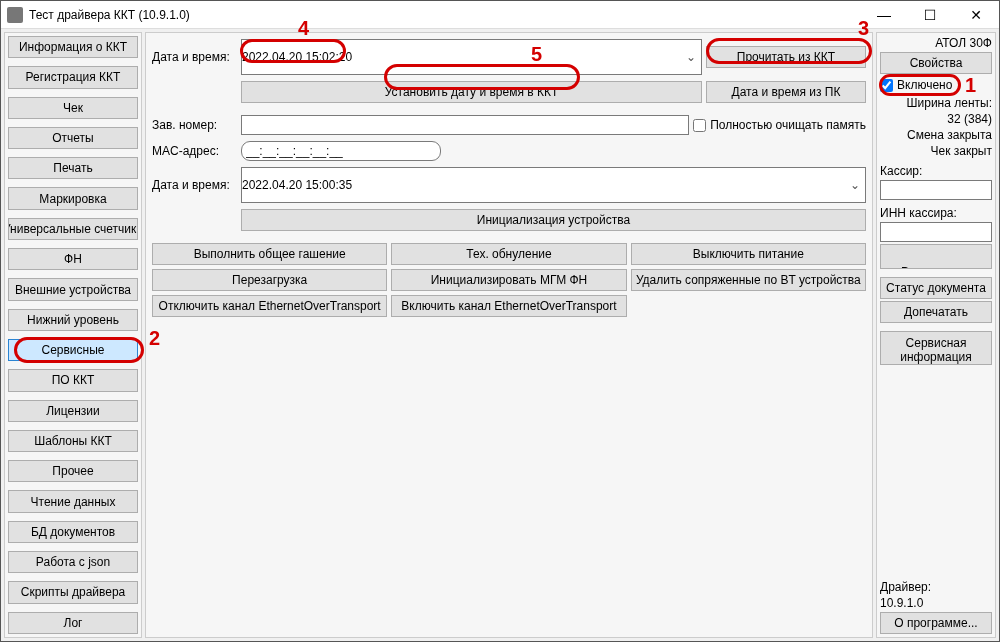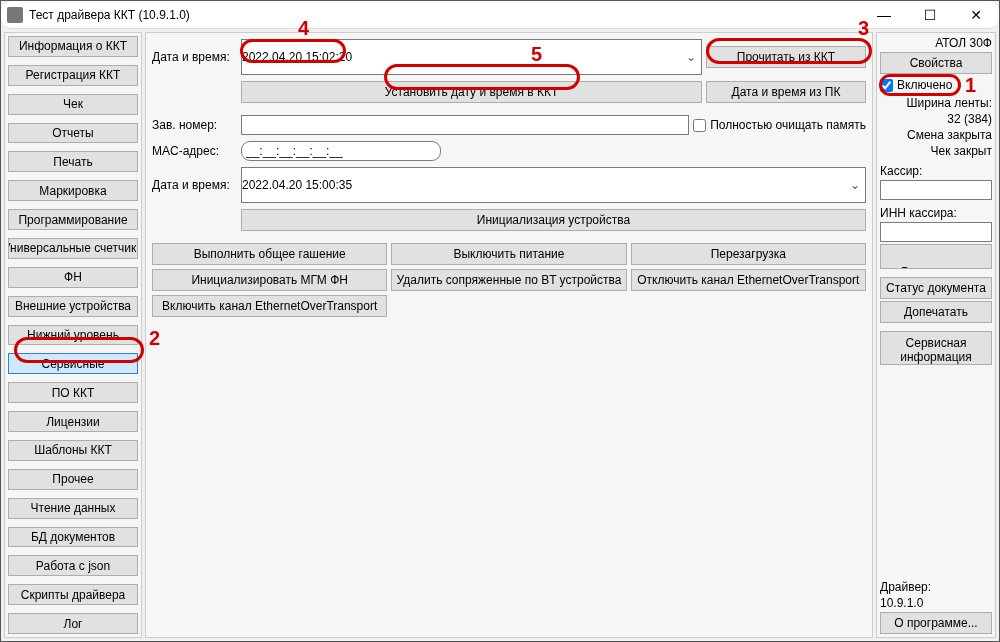--- a/index.html
+++ b/index.html
@@ -19,21 +19,20 @@
     display: flex;
     flex-direction: column;
   }
   
   .titlebar {
     height: 28px;
     background: #fff;
     display: flex;
     align-items: center;
     border-bottom: 1px solid #ddd;
-    border-radius: 10px;
   }
   .titlebar .tb-icon {
     width: 16px; height: 16px; margin: 0 6px;
     background: #777; border-radius: 2px;
   }
   .titlebar .tb-title { flex: 0 0 auto; }
   .titlebar .tb-spacer { flex: 1; }
   .tb-btn {
     width: 46px; height: 28px;
     display: flex; align-items: center; justify-content: center;
@@ -192,21 +191,20 @@
 
   <div class="body">
 
     <div class="col-left" id="leftnav">
         <div class="btn navbtn wide">Информация о ККТ</div>
         <div class="btn navbtn wide">Регистрация ККТ</div>
         <div class="btn navbtn wide">Чек</div>
         <div class="btn navbtn wide">Отчеты</div>
         <div class="btn navbtn wide">Печать</div>
         <div class="btn navbtn wide">Маркировка</div>
-        <div class="btn navbtn wide">Программирование</div>
         <div class="btn navbtn wide">Универсальные счетчики</div>
         <div class="btn navbtn wide">ФН</div>
         <div class="btn navbtn wide">Внешние устройства</div>
         <div class="btn navbtn wide">Нижний уровень</div>
         <div class="btn navbtn wide active">Сервисные</div>
         <div class="btn navbtn wide">ПО ККТ</div>
         <div class="btn navbtn wide">Лицензии</div>
         <div class="btn navbtn wide">Шаблоны ККТ</div>
         <div class="btn navbtn wide">Прочее</div>
         <div class="btn navbtn wide">Чтение данных</div>
@@ -261,20 +259,21 @@
         <div class="row">
           <div class="label"></div>
           <div class="btn" style="flex:1">Инициализация устройства</div>
         </div>
 
         <div style="height:6px"></div>
 
         <div style="margin-left:0">
           <div class="twocol" id="actgrid">
               <div class="btn">Выполнить общее гашение</div>
+              <div class="btn">Тех. обнуление</div>
               <div class="btn">Выключить питание</div>
               <div class="btn">Перезагрузка</div>
               <div class="btn">Инициализировать МГМ ФН</div>
               <div class="btn">Удалить сопряженные по BT устройства</div>
               <div class="btn">Отключить канал EthernetOverTransport</div>
               <div class="btn">Включить канал EthernetOverTransport</div>
             </div>
         </div>
 
       </div>

